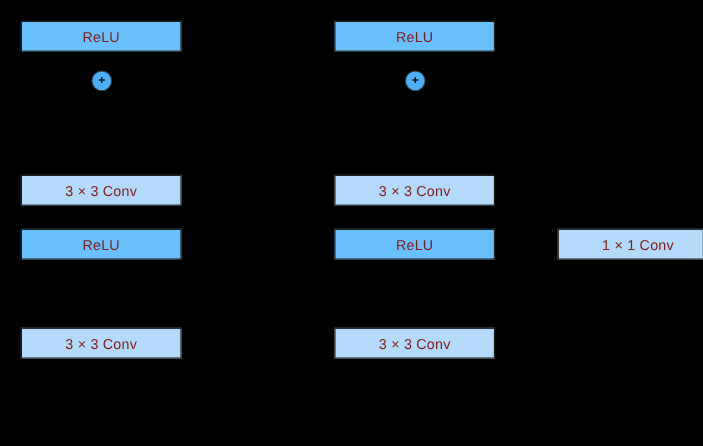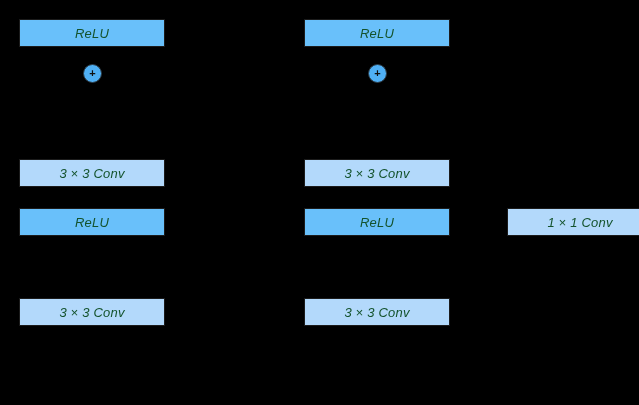--- a/index.html
+++ b/index.html
@@ -16,26 +16,25 @@
     overflow: hidden;
     font-family: "Liberation Sans", sans-serif;
   }
   .node-box {
     position: absolute;
     box-sizing: border-box;
     border: 1px solid #1b1b1b;
     display: flex;
     align-items: center;
     justify-content: center;
-    color: #14532d;
+    color: #7f1d1d;
     font-size: 13px;
     line-height: 1;
     letter-spacing: 0.2px;
     white-space: nowrap;
-    font-style: italic;
   }
   .node-box.relu {
     background: #69c0fa;
   }
   .node-box.conv {
     background: #b3d9fb;
   }
   .add-node {
     position: absolute;
     box-sizing: border-box;

